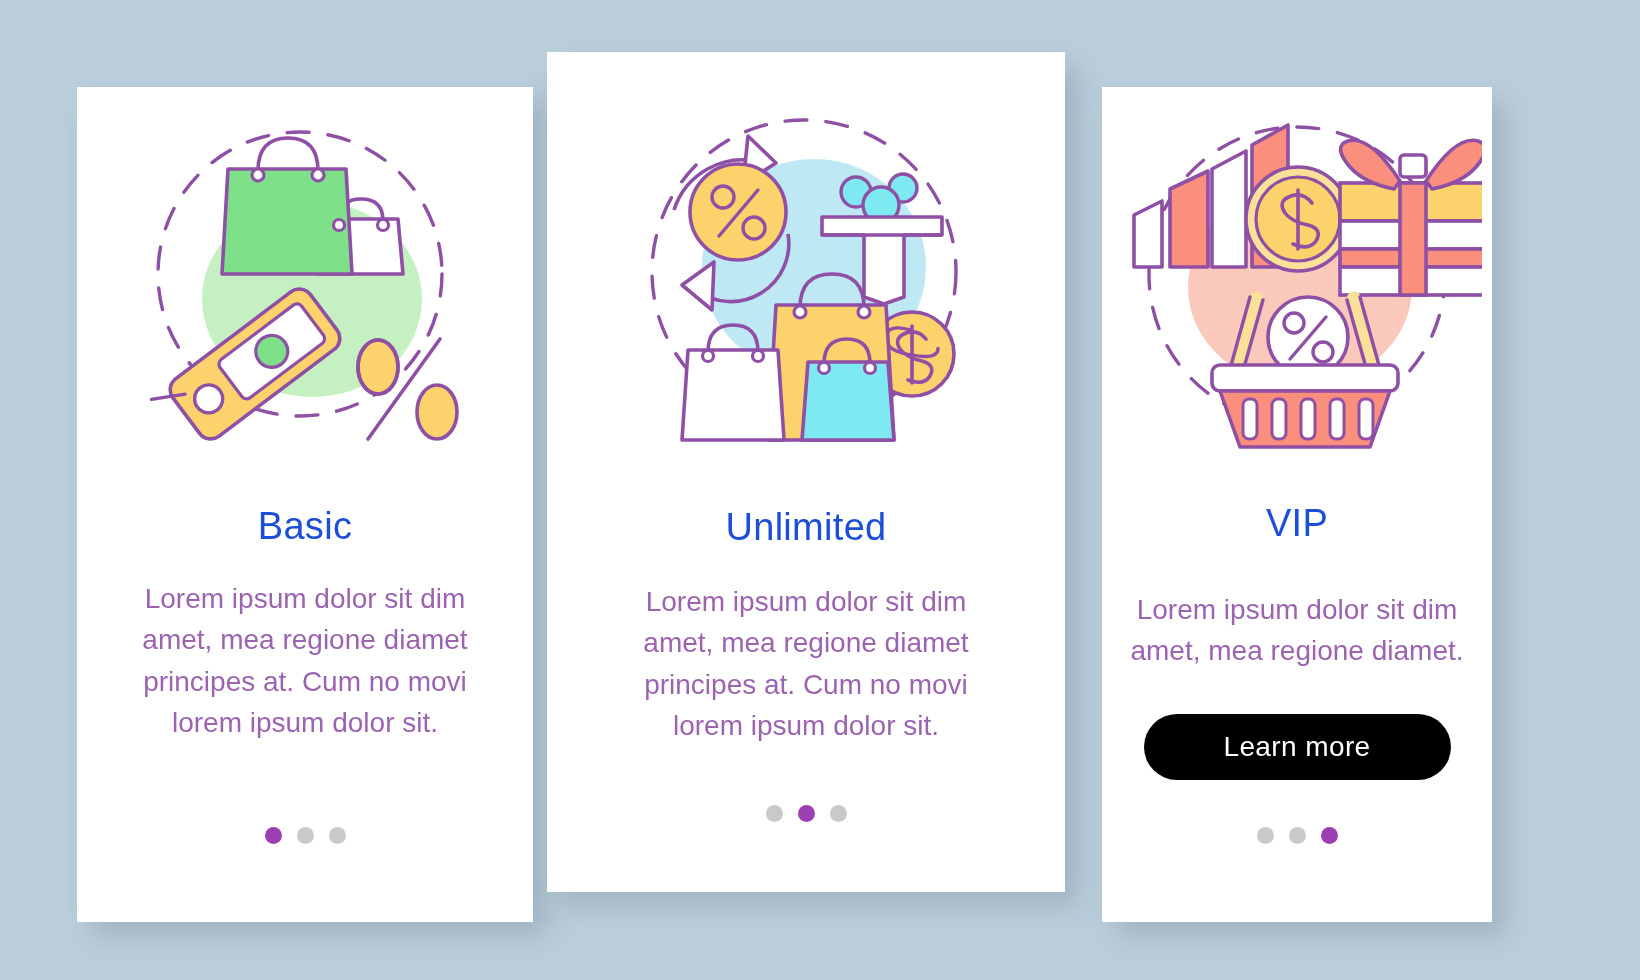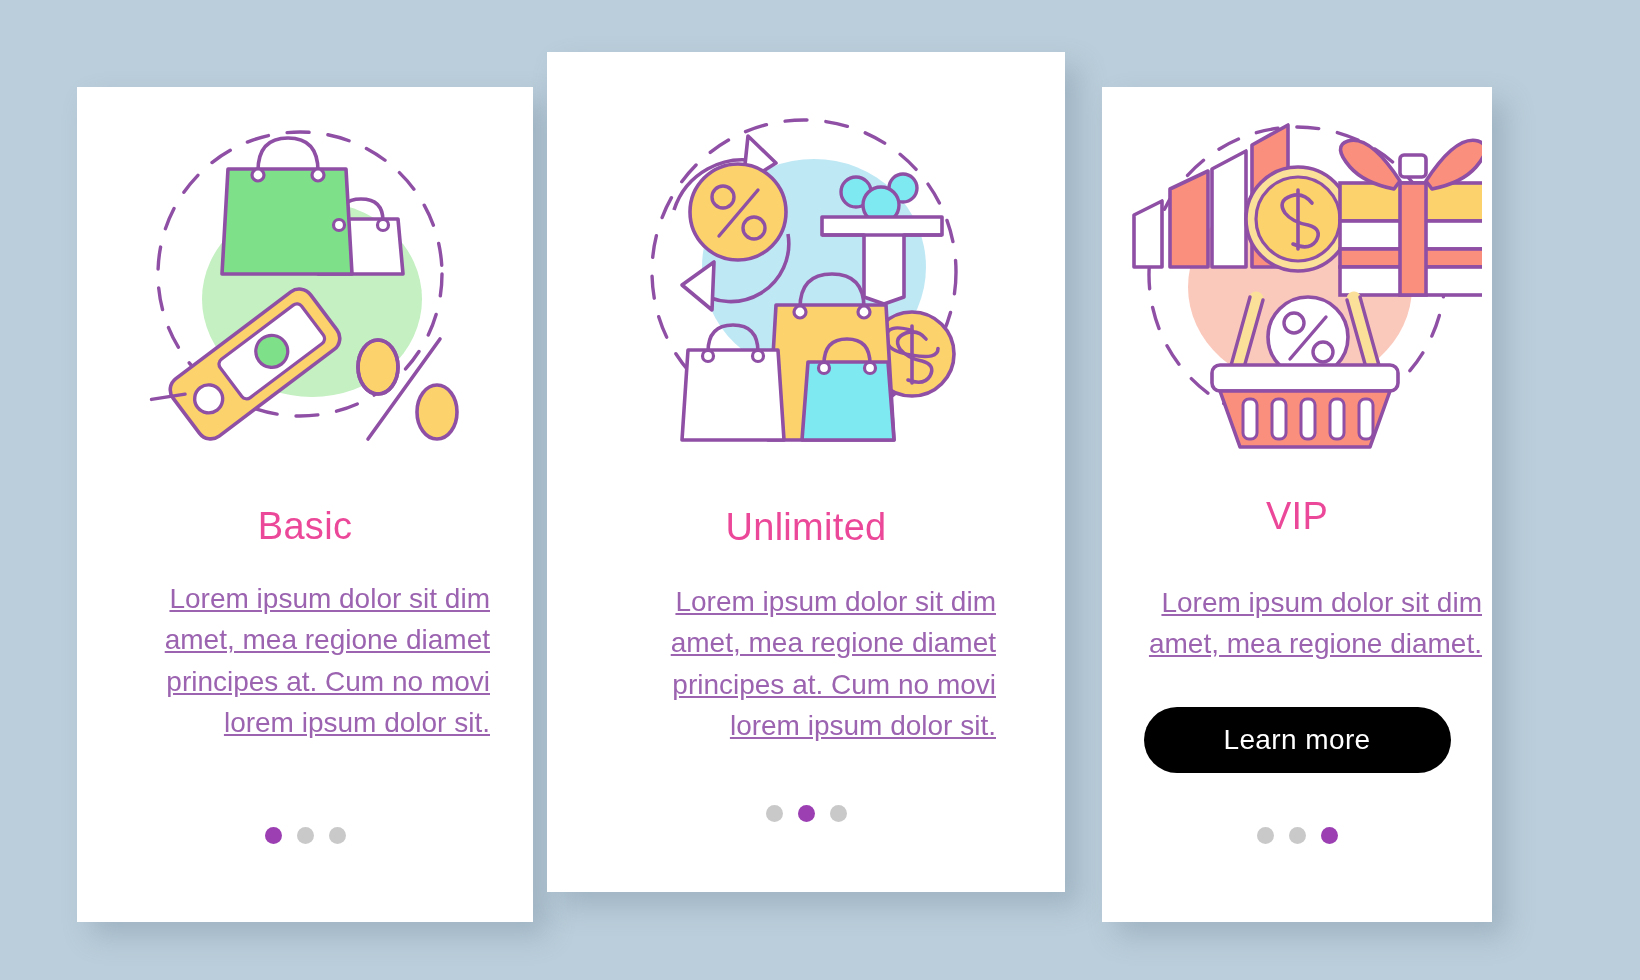--- a/index.html
+++ b/index.html
@@ -37,39 +37,38 @@
     width: 100%;
     display: flex;
     justify-content: center;
     align-items: flex-start;
   }
   #card-1 .illus-wrap { height: 400px; padding-top: 22px; }
   #card-2 .illus-wrap { height: 420px; padding-top: 40px; }
   #card-3 .illus-wrap { height: 390px; padding-top: 10px; }
 
   .card-title {
-    color: #ec4899;
+    color: #1d4ed8;
     font-size: 38px;
     font-weight: 400;
     letter-spacing: 0.3px;
     text-align: center;
     margin: 0;
   }
   #card-1 .card-title { margin-top: -4px; }
   #card-2 .card-title { margin-top: -6px; }
-  #card-3 .card-title { margin-top: 8px; }
+  #card-3 .card-title { margin-top: 15px; }
 
   .card-desc {
     color: #9b63b0;
     font-size: 28px;
     line-height: 1.48;
-    text-align: right;
+    text-align: center;
     margin: 0;
     padding: 0 20px;
-    text-decoration: underline;
   }
   #card-1 .card-desc { margin-top: 30px; width: 370px; }
   #card-2 .card-desc { margin-top: 32px; width: 380px; }
   #card-3 .card-desc { margin-top: 44px; width: 370px; }
 
   .learn-btn {
     margin-top: 42px;
     width: 307px;
     height: 66px;
     border: none;

